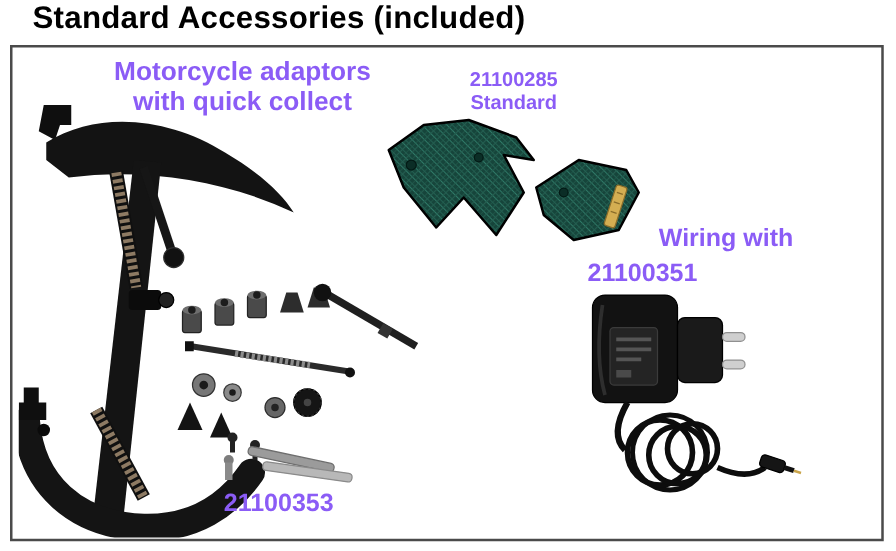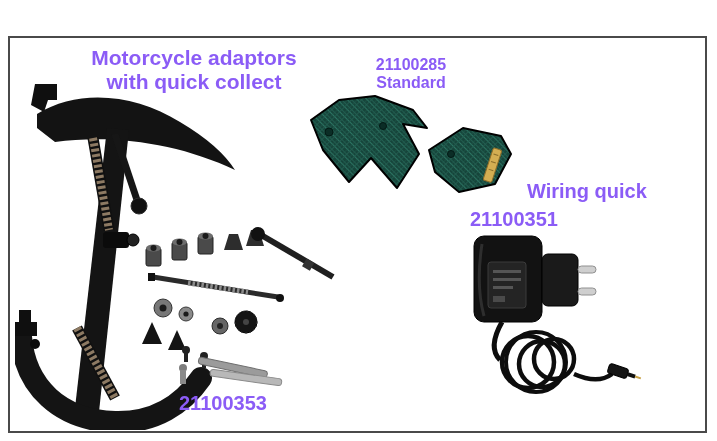--- a/index.html
+++ b/index.html
@@ -31,20 +31,21 @@
   .ill-adaptor{left:15px;top:82px;}
   .ill-parts{left:128px;top:222px;}
   .ill-calipers{left:305px;top:92px;}
   .ill-adapter{left:436px;top:228px;}
 </style>
 </head>
 <body>
 
 <div class="page">
 
+  <div class="page-title">Standard Accessories (included)</div>
 
   <div class="box"></div>
 
   <svg class="ill ill-adaptor" width="265" height="348" viewBox="0 0 265 348">
 
     <path d="M20,2 h22 v16 h-9 l-4,12 -13,-7 Z" fill="#0f0f0f"></path>
 
     <path d="M22,32 C64,6 120,12 165,40 C192,56 210,72 220,88 C165,62 100,52 40,60 L22,46 Z" fill="#131313"></path>
 
     <polygon points="92,46 114,48 84,330 60,326" fill="#141414"></polygon>
@@ -176,18 +177,18 @@
   <div class="lbl lbl-adaptor">
     <div>Motorcycle adaptors</div>
     <div>with quick collect</div>
   </div>
 
   <div class="lbl lbl-caliper">
     <div>21100285</div>
     <div>Standard</div>
   </div>
 
-  <div class="lbl lbl-wiring">Wiring quick</div>
+  <div class="lbl lbl-wiring">Wiring with</div>
   <div class="lbl lbl-wiring-pn">21100351</div>
 
   <div class="lbl lbl-adaptor-pn">21100353</div>
 
 </div>
 
 </body></html>

